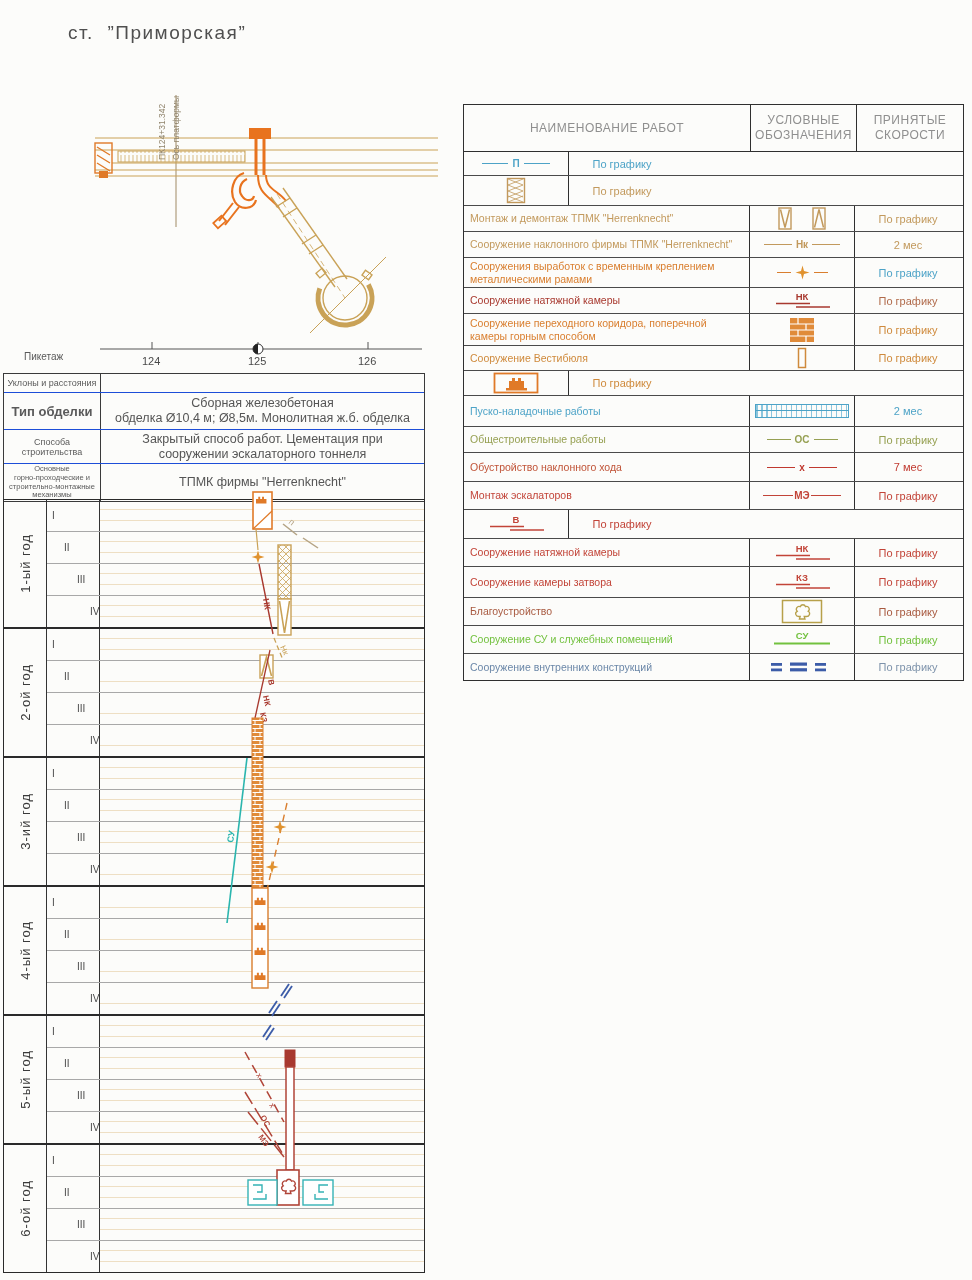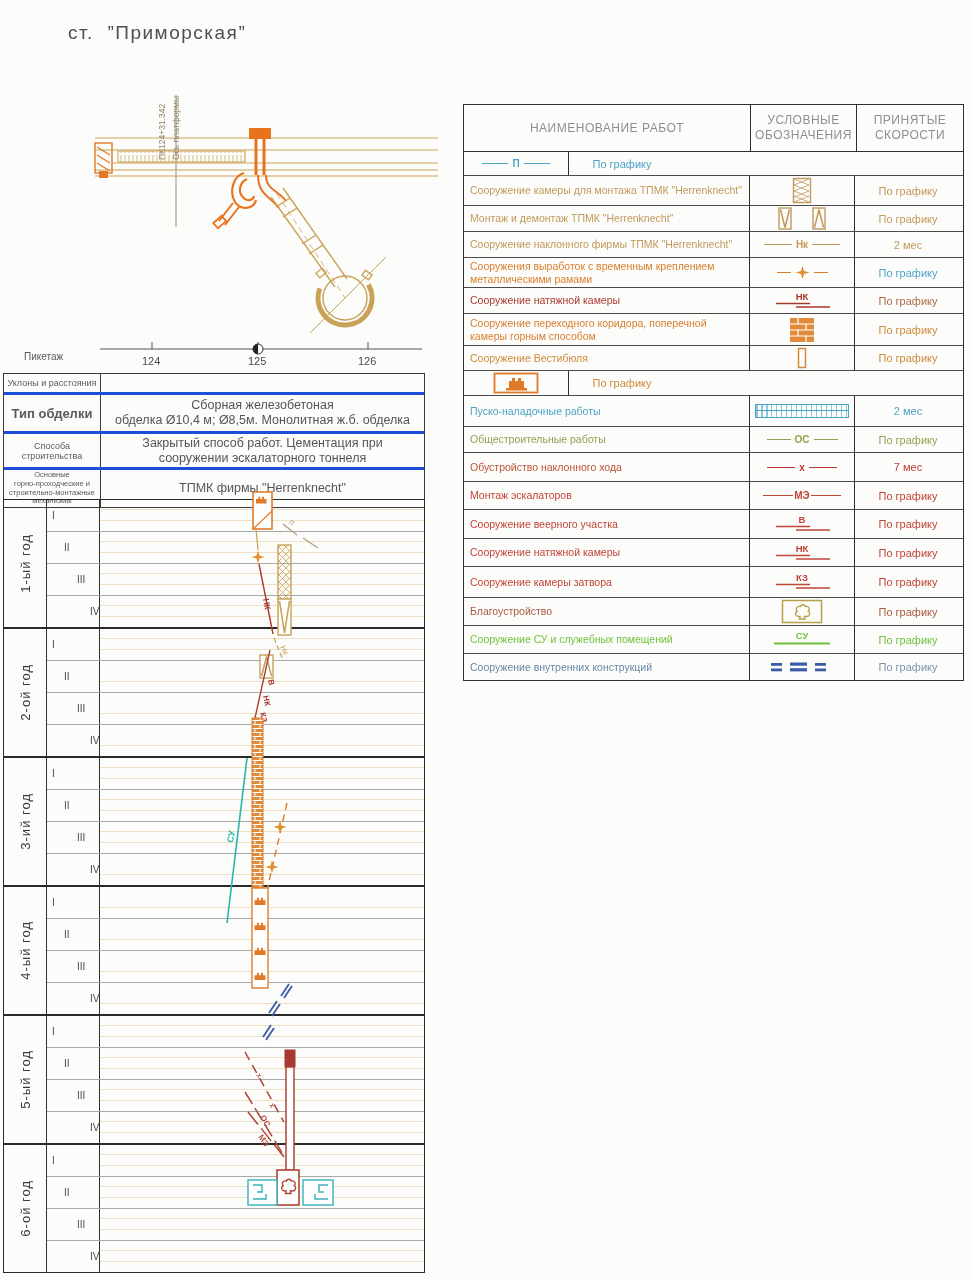--- a/index.html
+++ b/index.html
@@ -14,21 +14,21 @@
   .plan-wrap{left:0;top:55px;width:440px;height:315px;}
   .plan-wrap svg{display:block;}
   .axis-lab{position:absolute;transform:rotate(-90deg);transform-origin:left bottom;font-size:8.5px;color:#90846c;white-space:nowrap;}
 
   
   .ruler-lab{left:24px;top:351px;font-size:10px;color:#5a5a5a;}
   .tick-lab{position:absolute;font-size:11px;color:#4a4a4a;}
 
   
   .info{left:3px;top:373px;width:420px;border:1.5px solid #3a3a3a;background:transparent;}
-  .info-row{display:flex;border-bottom:3px solid #1d4ed8;}
+  .info-row{display:flex;border-bottom:1px solid #1d4ed8;}
   .info-row:last-child{border-bottom:none;}
   .info-h{width:97px;border-right:1px solid #3a3a3a;display:flex;align-items:center;justify-content:center;text-align:center;color:#5a5a5a;padding:1px 2px;box-sizing:border-box;white-space:pre-line;}
   .info-v{flex:1;display:flex;align-items:center;justify-content:center;text-align:center;color:#555;font-size:12.5px;line-height:1.2;white-space:pre-line;padding:1px 2px;}
 
   
   .tl{left:3px;top:499px;width:420px;border:1.5px solid #2a2a2a;box-sizing:content-box;}
   .yr{display:flex;height:127px;border-bottom:2px solid #2a2a2a;}
   .yr:last-child{border-bottom:none;}
   .ycell{width:42px;border-right:1px solid #333;display:flex;align-items:center;justify-content:center;}
   .ylab{writing-mode:vertical-rl;transform:rotate(180deg);font-size:13px;color:#3a3a3a;letter-spacing:1px;white-space:nowrap;}
@@ -411,21 +411,20 @@
         <div class="lll" style="color:#4da3c7;">
             <i class="ln" style="width:26px;"></i>
             <span>П</span>
             <i class="ln" style="width:26px;"></i>
           </div>
       </div>
       <div class="c-spd" style="color: rgb(77, 163, 199);">По графику</div>
     </div>
 
     <div class="lg-row" style="height:29px;">
-      <div class="c-name" style="color: rgb(194, 153, 92);">Сооружение камеры для монтажа ТПМК "Herrenknecht"</div>
       <div class="c-sym">
         <svg width="20" height="27">
             <rect x="1.5" y="1.5" width="17" height="24" fill="none" stroke="#c2995c" stroke-width="1.4"></rect>
             <path d="M2,8 L17,2 M2,14 L17,8 M2,20 L17,14 M2,25 L17,19 M2,2 L17,8 M2,8 L17,14 M2,14 L17,20 M2,19 L17,25" stroke="#c2995c" stroke-width="0.8" fill="none"></path>
           </svg>
       </div>
       <div class="c-spd" style="color: rgb(194, 153, 92);">По графику</div>
     </div>
 
     <div class="lg-row" style="height:25px;">
@@ -551,21 +550,20 @@
         <div class="lll" style="color:#c24438;gap:1px;">
             <i class="ln" style="width:30px;"></i>
             <span>МЭ</span>
             <i class="ln" style="width:30px;"></i>
           </div>
       </div>
       <div class="c-spd" style="color: rgb(194, 68, 56);">По графику</div>
     </div>
 
     <div class="lg-row" style="height:28px;">
-      <div class="c-name" style="color: rgb(194, 68, 56);">Сооружение веерного участка</div>
       <div class="c-sym">
         <svg width="64" height="20">
             <text x="32" y="9" text-anchor="middle" class="symtxt" fill="#c24438">В</text>
             <line x1="6" y1="12.5" x2="40" y2="12.5" stroke="#c24438" stroke-width="1.6"></line>
             <line x1="26" y1="16" x2="60" y2="16" stroke="#c24438" stroke-width="1.6"></line>
           </svg>
       </div>
       <div class="c-spd" style="color: rgb(194, 68, 56);">По графику</div>
     </div>
 

